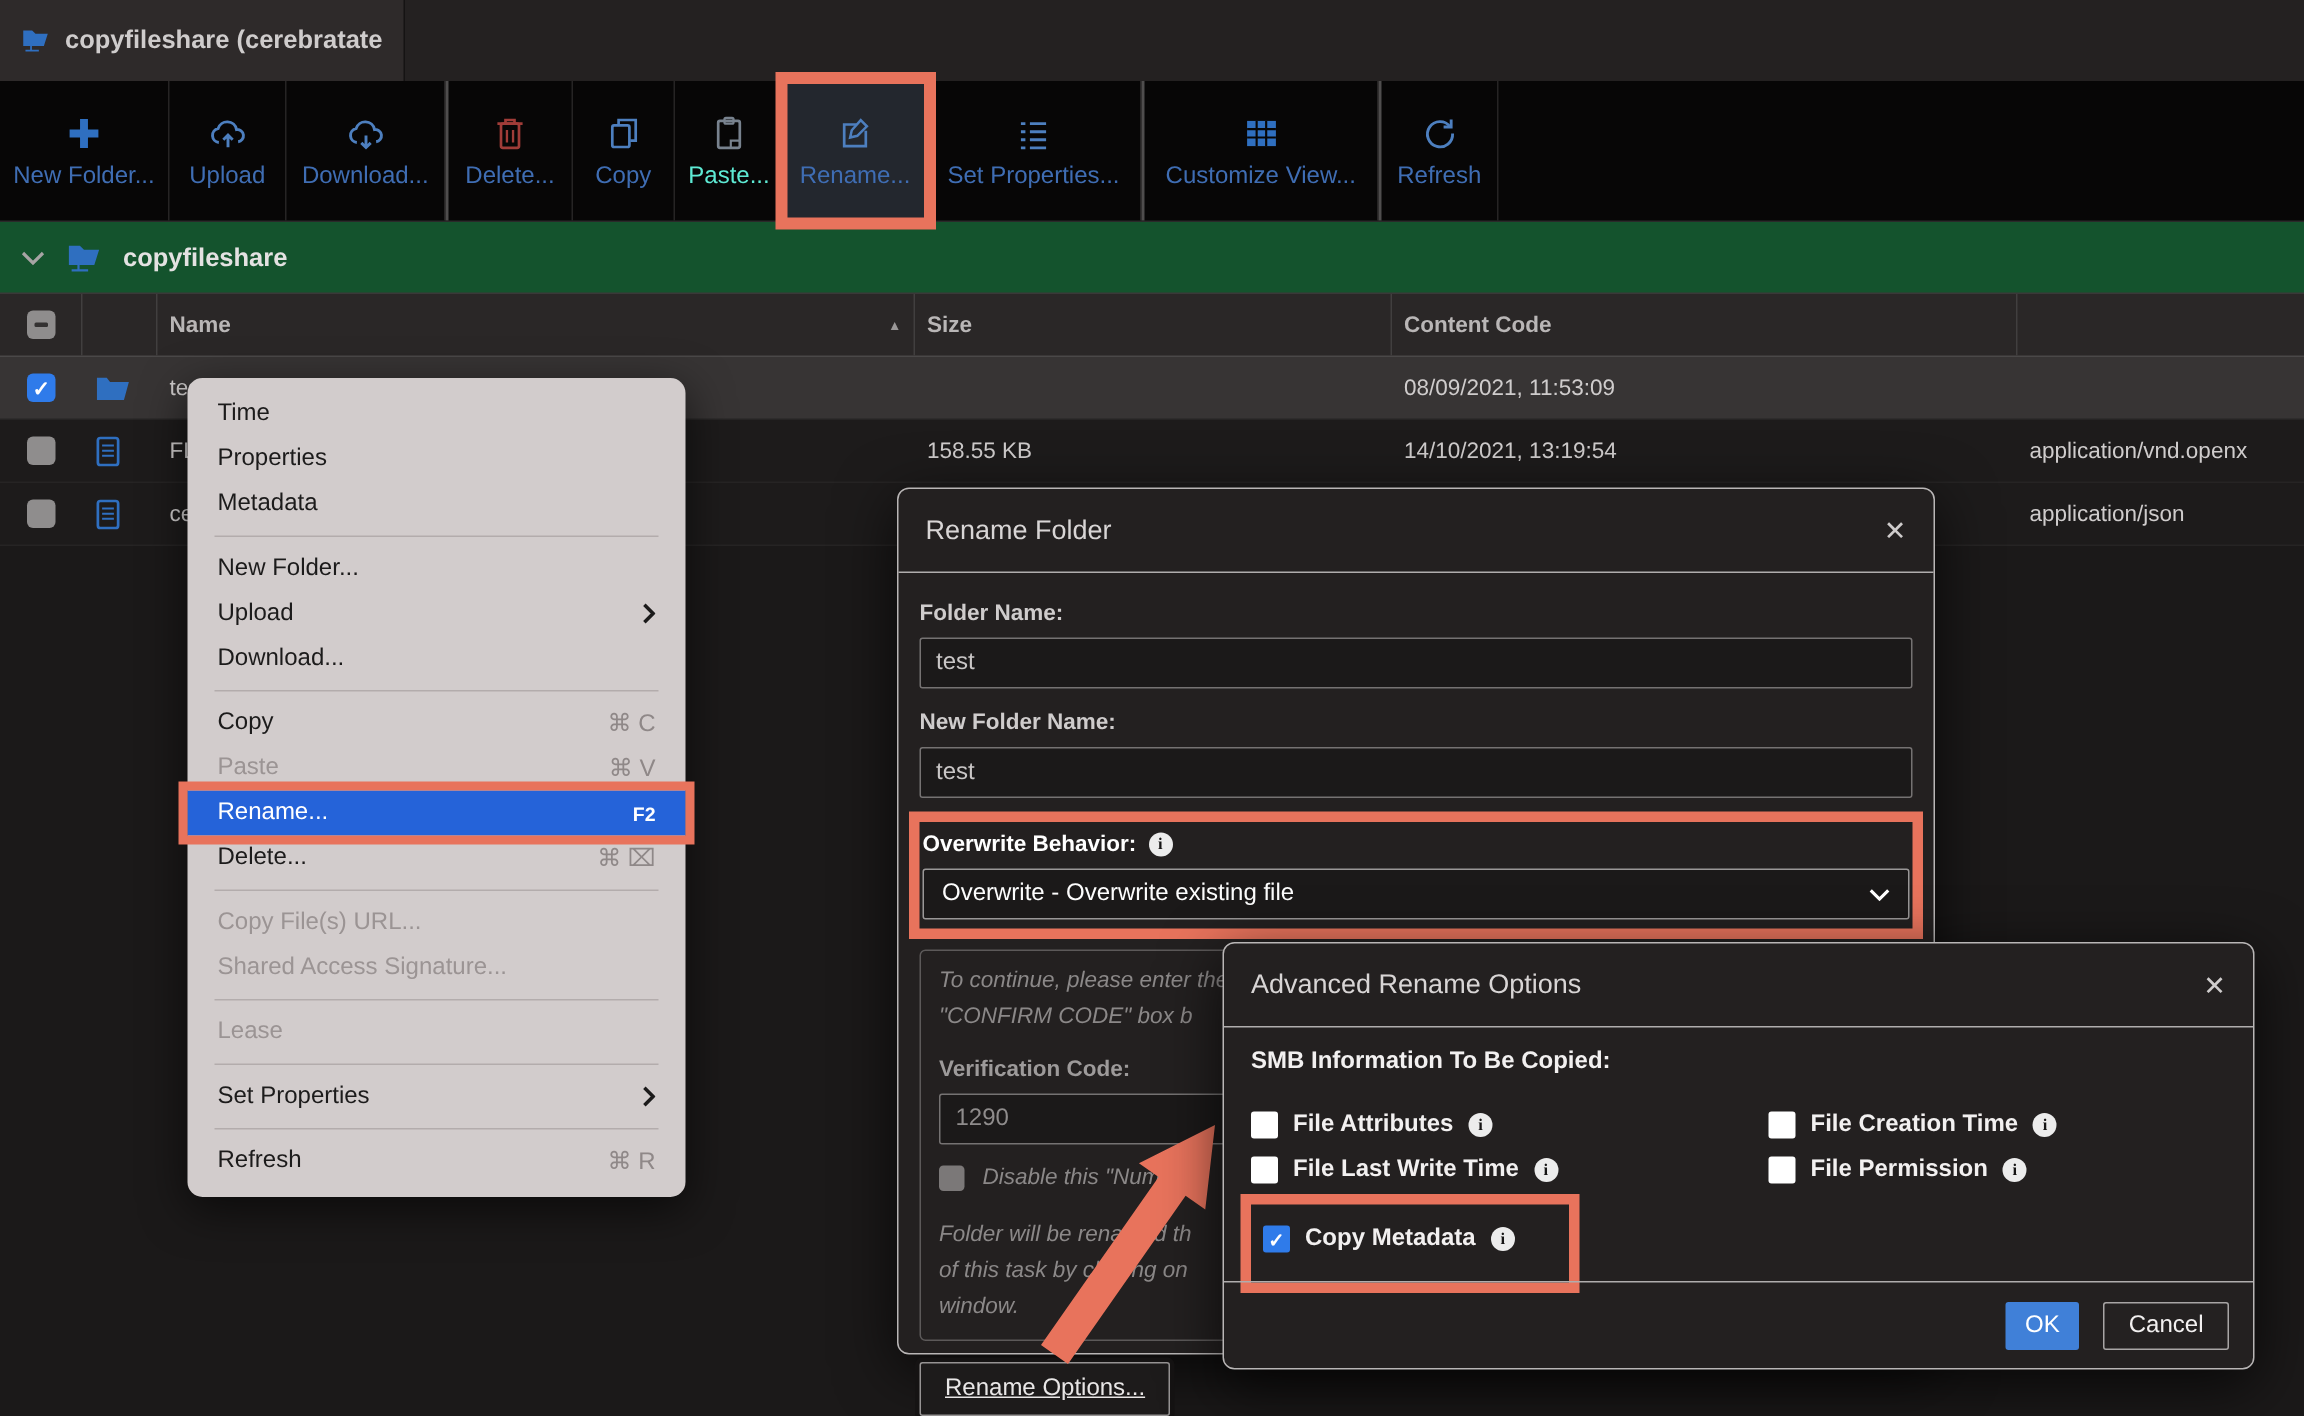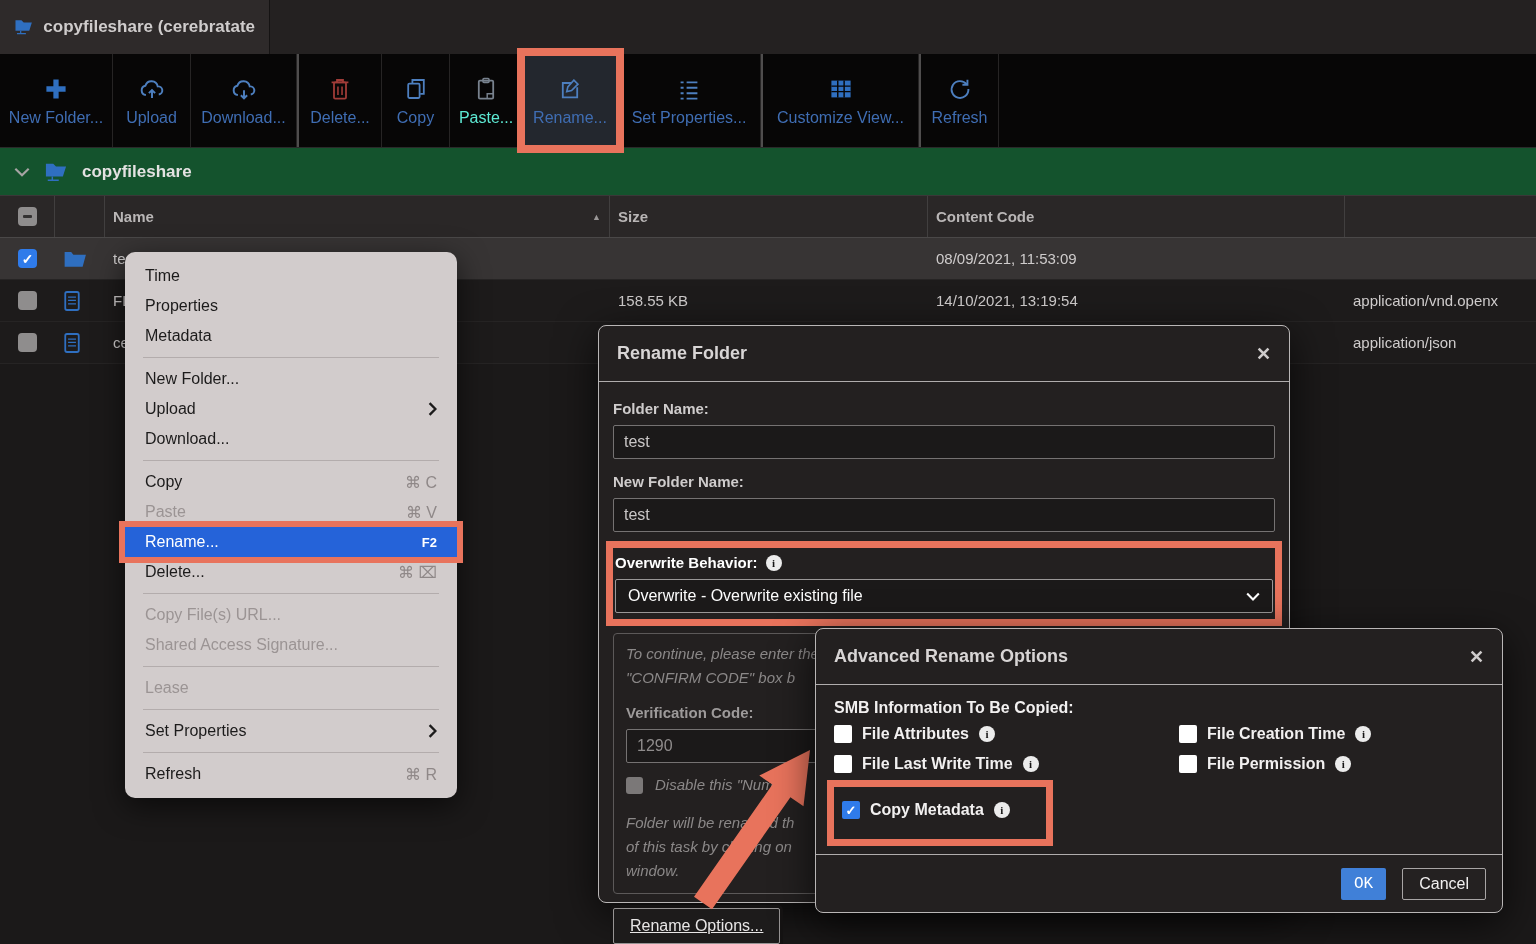--- a/index.html
+++ b/index.html
@@ -59,21 +59,21 @@
   .ctx-item.off { color:#9b9494; }
   .ctx-item.sel { background:#2563d9; color:#fff; outline:6px solid #e8735c; }
   .ctx-item.sel .sc { color:#fff; font-size:13px; font-weight:bold; }
   .ctx-div { height:1px; background:#b3acac; margin:6px 18px; }
   .ctx-arrow { margin-left:auto; display:flex; }
 
   
   .dlg { position:absolute; background:#232020; border:1px solid #b9b6b6;
     border-radius:8px; box-shadow:0 10px 40px rgba(0,0,0,.7); }
   .dlg-title { height:56px; display:flex; align-items:center; padding:0 18px;
-    border-bottom:1px solid #b0adad; color:#d8d5d5; font-size:18px; font-weight:bold; }
+    border-bottom:1px solid #b0adad; color:#d8d5d5; font-size:18px; font-weight:normal; }
   .dlg-x { margin-left:auto; color:#cfcccc; font-size:18px; cursor:pointer; }
   .lbl { color:#cfcccc; font-size:15px; font-weight:bold; margin:14px 0 8px; display:flex; align-items:center; gap:8px;}
   .txt { width:100%; height:34px; background:#1b1919; border:1px solid #757272;
     border-radius:2px; color:#c9c6c6; font-size:16px; padding:0 10px;
     font-family:"Liberation Sans", sans-serif; }
   .info { display:inline-flex; width:16px; height:16px; border-radius:50%;
     background:#ececec; color:#161515; font-size:11px; font-weight:bold;
     align-items:center; justify-content:center; font-family:"Liberation Serif", serif; }
 
   
@@ -91,33 +91,33 @@
   .chk-sm { width:17px; height:17px; background:#7b7878; border-radius:3px; flex:0 0 auto; }
   .note { margin-top:14px; }
   .ren-opt-btn { margin:14px 0 0; background:#1d1b1b; border:1px solid #969393;
     box-shadow:0 0 0 3px #151313; color:#e8e6e6; font-size:16px; padding:8px 16px;
     border-radius:2px; cursor:pointer; font-family:"Liberation Sans", sans-serif;text-decoration:underline; }
 
   
   .dlg-adv { left:815px; top:628px; width:688px; height:285px; z-index:40; }
   .dlg-adv .body { padding:14px 18px 0; }
   .section-lbl { color:#f2f0f0; font-size:16px; font-weight:bold; }
-  .smb-grid { display:grid; grid-template-columns:345px 1fr; row-gap:12px; margin-top:8px; }
+  .smb-grid { display:grid; grid-template-columns:345px 1fr; row-gap:12px; margin-top:24px; }
   .smb-item { display:flex; align-items:center; gap:10px; color:#f2f0f0;
     font-size:16px; font-weight:bold; }
   .box { width:18px; height:18px; background:#fff; border-radius:2px; flex:0 0 auto;
     display:flex; align-items:center; justify-content:center; }
   .box.on { background:#2f7bea; color:#fff; font-size:13px; font-weight:bold; }
   .smb-item.hl-wrap { outline:7px solid #e8735c; padding:14px 8px 20px; margin-top:2px;
     width:212px; }
   .dlg-foot { position:absolute; left:0; right:0; bottom:0; height:58px;
     border-top:1px solid #b0adad; display:flex; align-items:center; justify-content:flex-end;
     gap:16px; padding:0 16px; }
   .btn-ok { background:#4080d8; color:#fff; border:none; border-radius:2px;
-    font-size:16px; padding:7px 13px; cursor:pointer; font-family:Liberation Mono, monospace; }
+    font-size:16px; padding:7px 13px; cursor:pointer; font-family:Liberation Sans, sans-serif; }
   .btn-cancel { background:#242121; color:#f2f0f0; border:1px solid #a8a5a5; border-radius:2px;
     font-size:16px; padding:6px 16px; cursor:pointer; font-family:"Liberation Sans", sans-serif; }
 
   .arrow-svg { position:absolute; left:638px; top:738px; z-index:35; pointer-events:none; }
 </style>
 </head>
 <body>
 
 <div class="screen">
 

